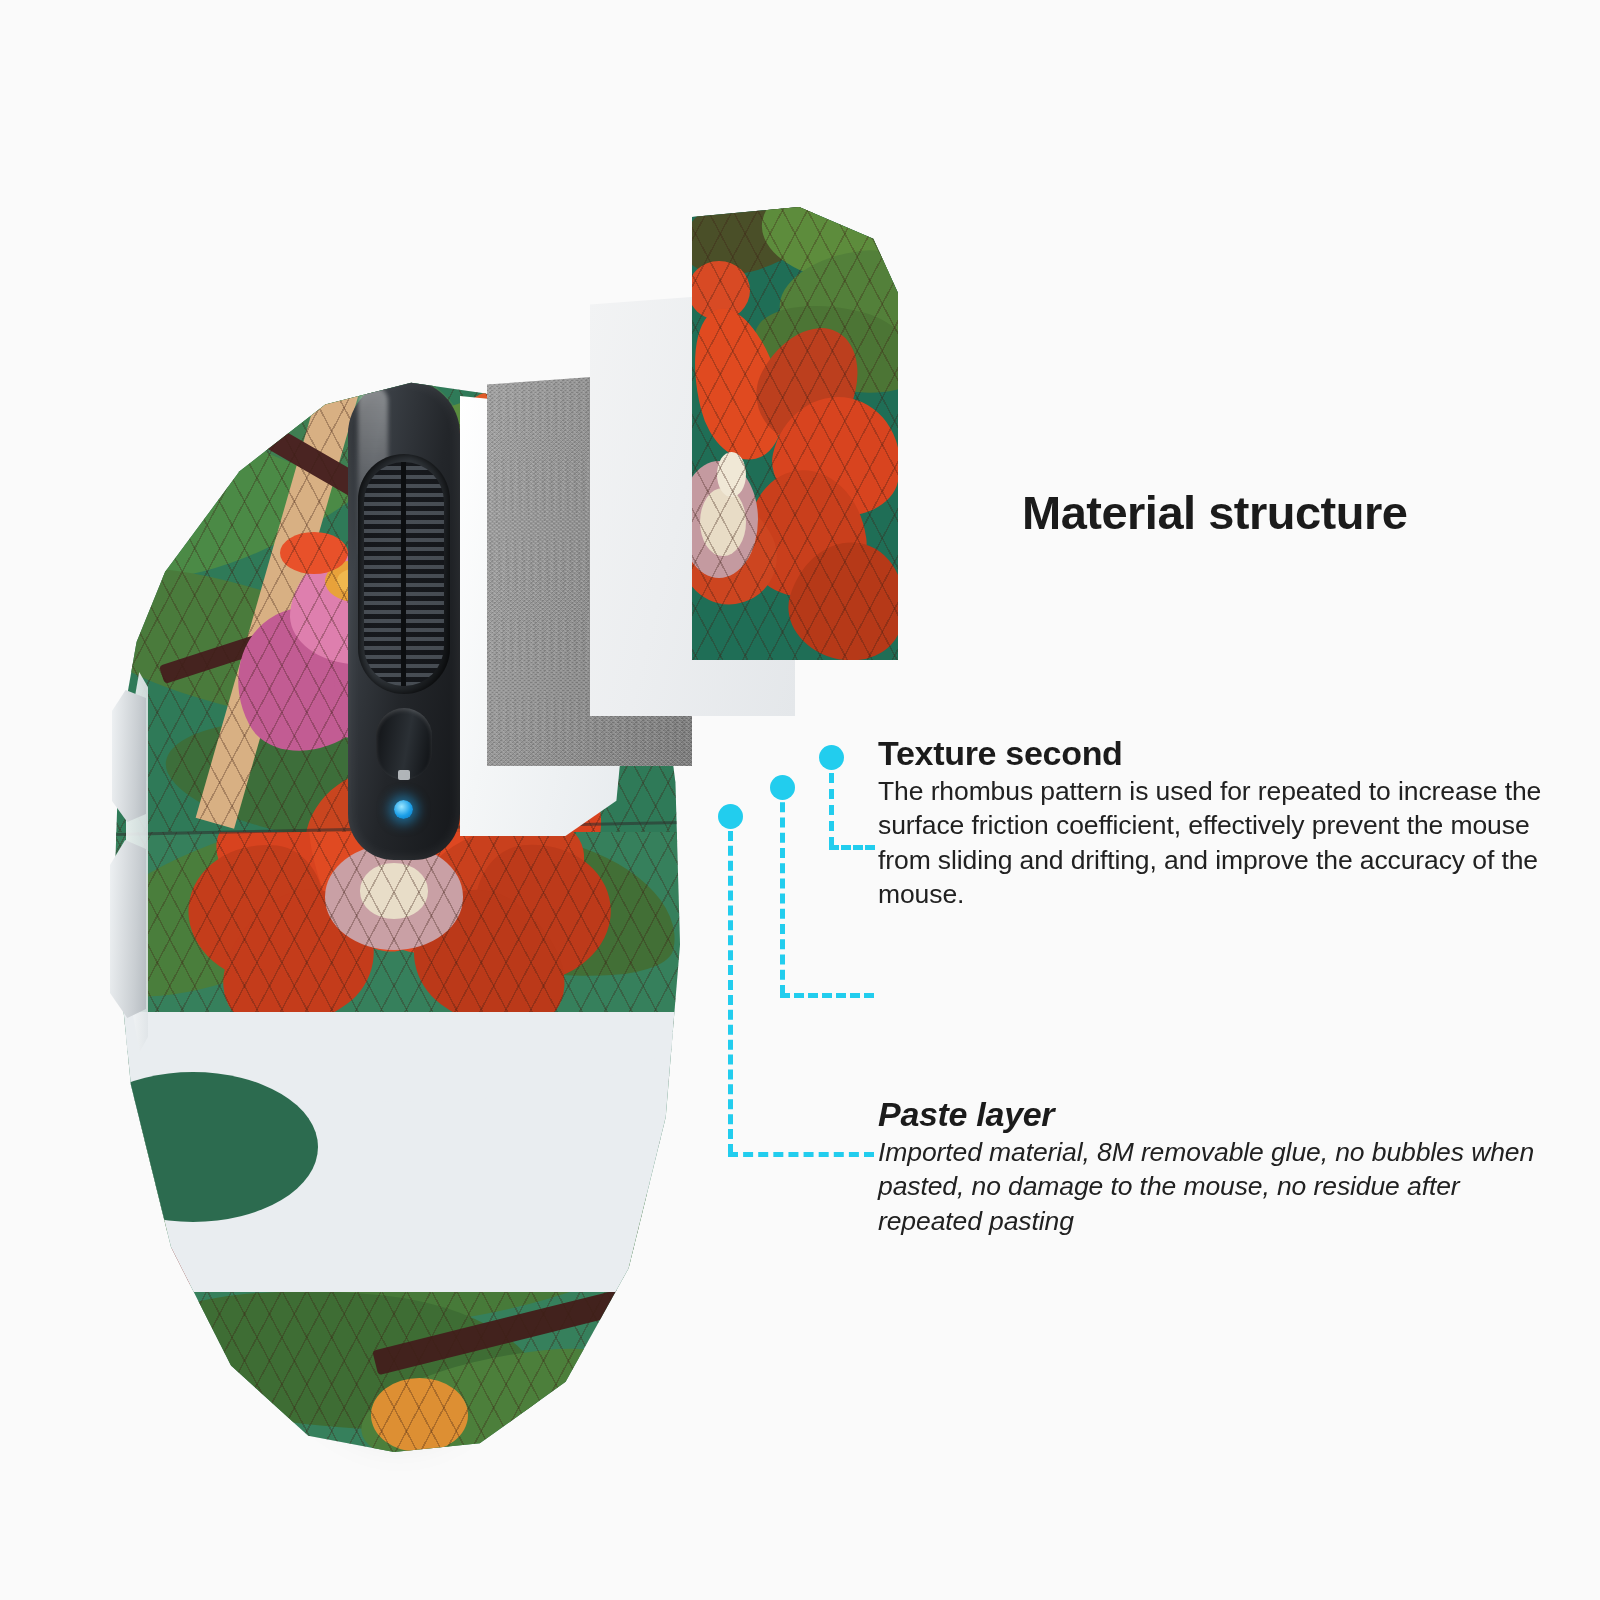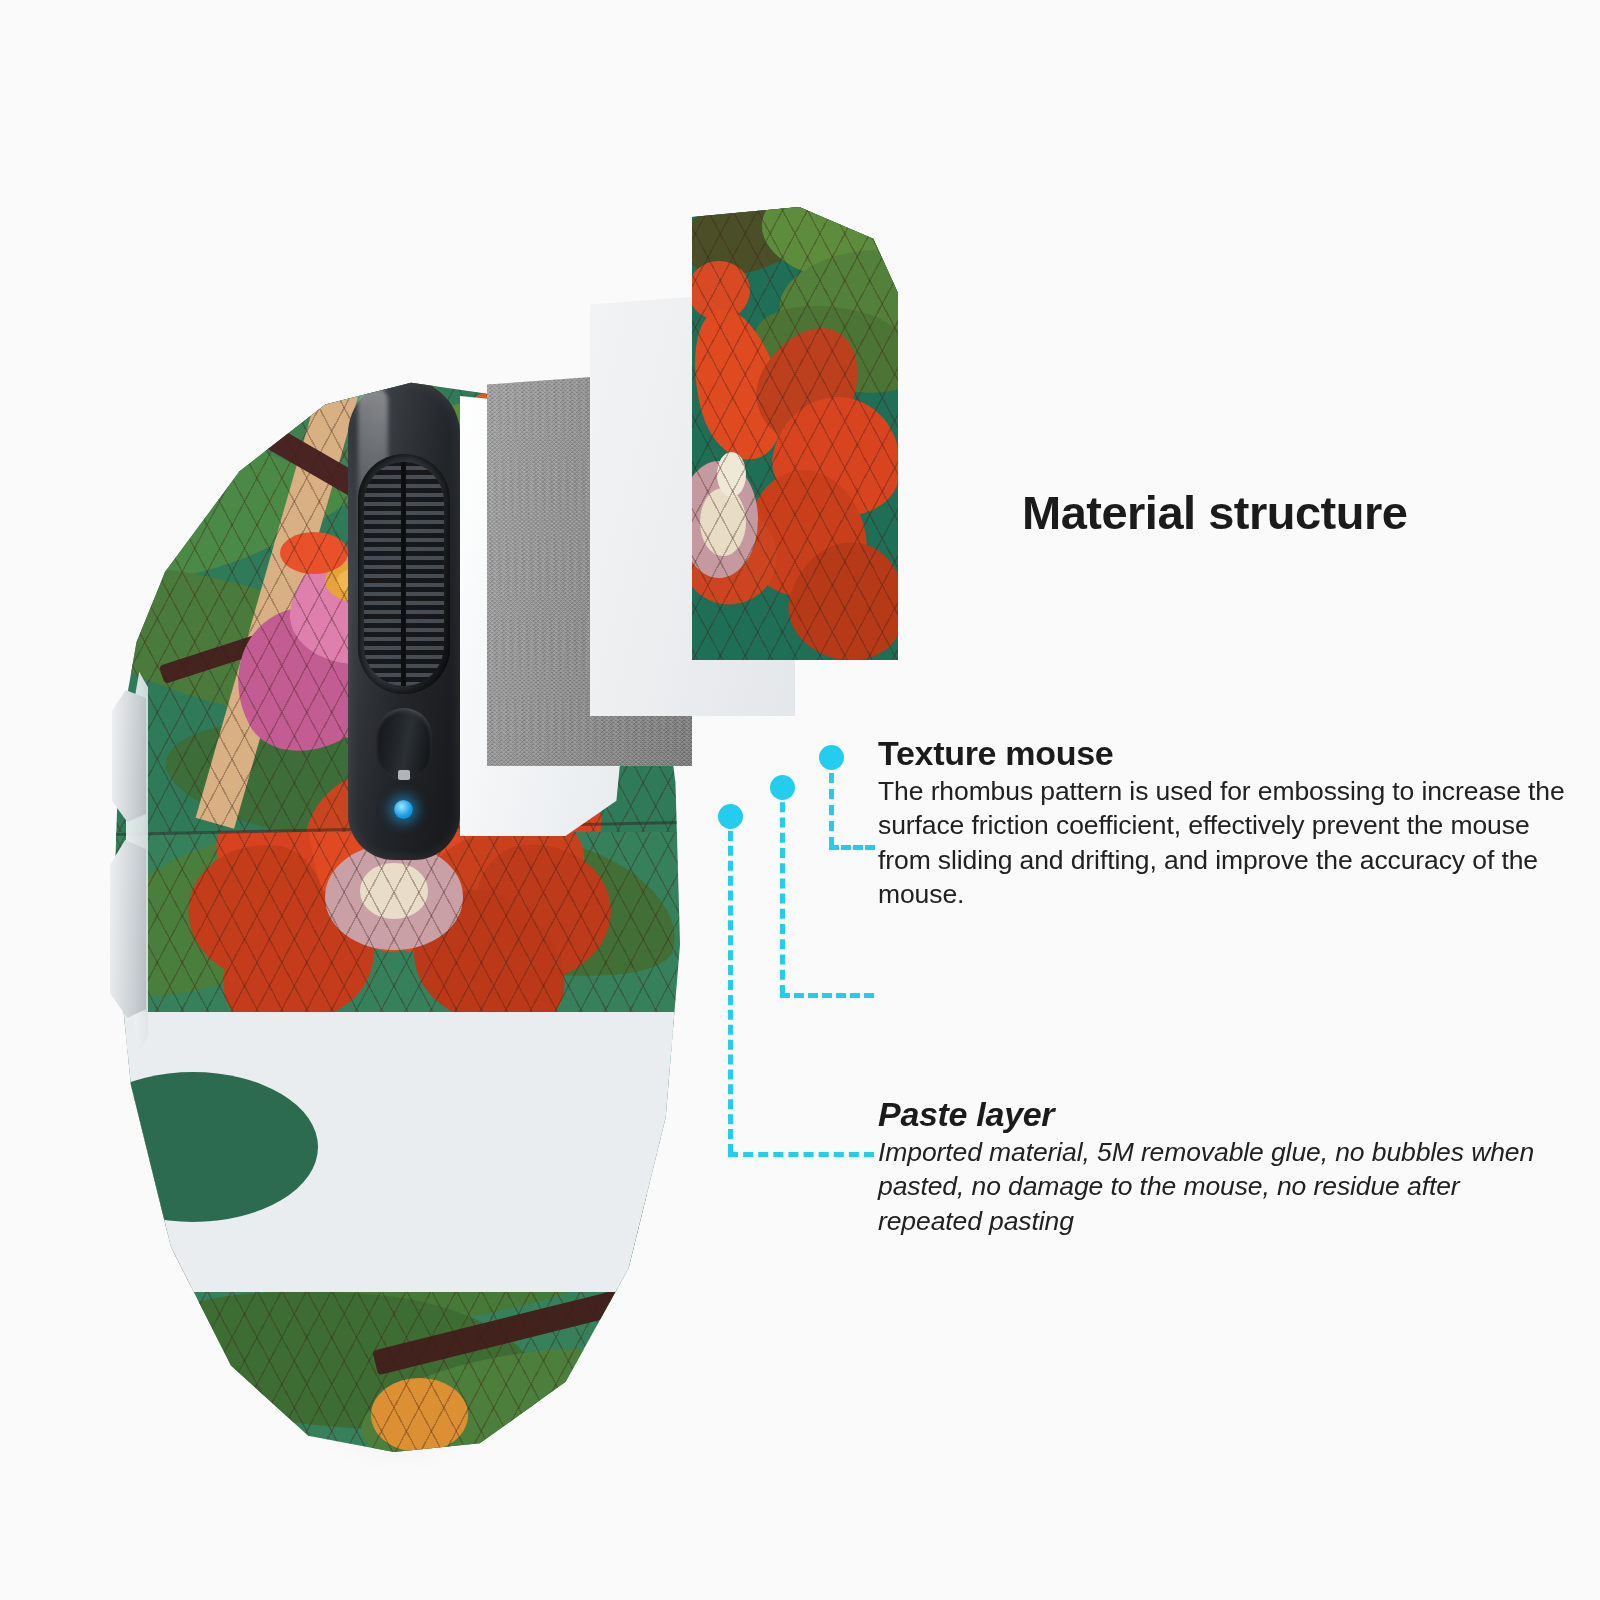--- a/index.html
+++ b/index.html
@@ -336,23 +336,23 @@
   <div class="lead-v" style="left:780px;top:787px;height:208px;"></div>
   <div class="lead-h" style="left:780px;top:993px;width:94px;"></div>
 
   <div class="lead-dot" style="left:819px;top:745px;"></div>
   <div class="lead-v" style="left:829px;top:757px;height:90px;"></div>
   <div class="lead-h" style="left:829px;top:845px;width:46px;"></div>
 
   <div id="title">Material structure</div>
 
   <div class="layer-block" id="block-texture">
-    <div class="layer-head">Texture mouse</div>
-    <div class="layer-body">The rhombus pattern is used for embossing to increase the surface friction coefficient, effectively prevent the mouse from sliding and drifting, and improve the accuracy of the mouse.</div>
+    <div class="layer-head">Texture second</div>
+    <div class="layer-body">The rhombus pattern is used for repeated to increase the surface friction coefficient, effectively prevent the mouse from sliding and drifting, and improve the accuracy of the mouse.</div>
   </div>
 
 
   <div class="layer-block" id="block-paste">
     <div class="layer-head">Paste layer</div>
-    <div class="layer-body">Imported material, 5M removable glue, no bubbles when pasted, no damage to the mouse, no residue after repeated pasting</div>
+    <div class="layer-body">Imported material, 8M removable glue, no bubbles when pasted, no damage to the mouse, no residue after repeated pasting</div>
   </div>
 
 </div>
 
 </body></html>

